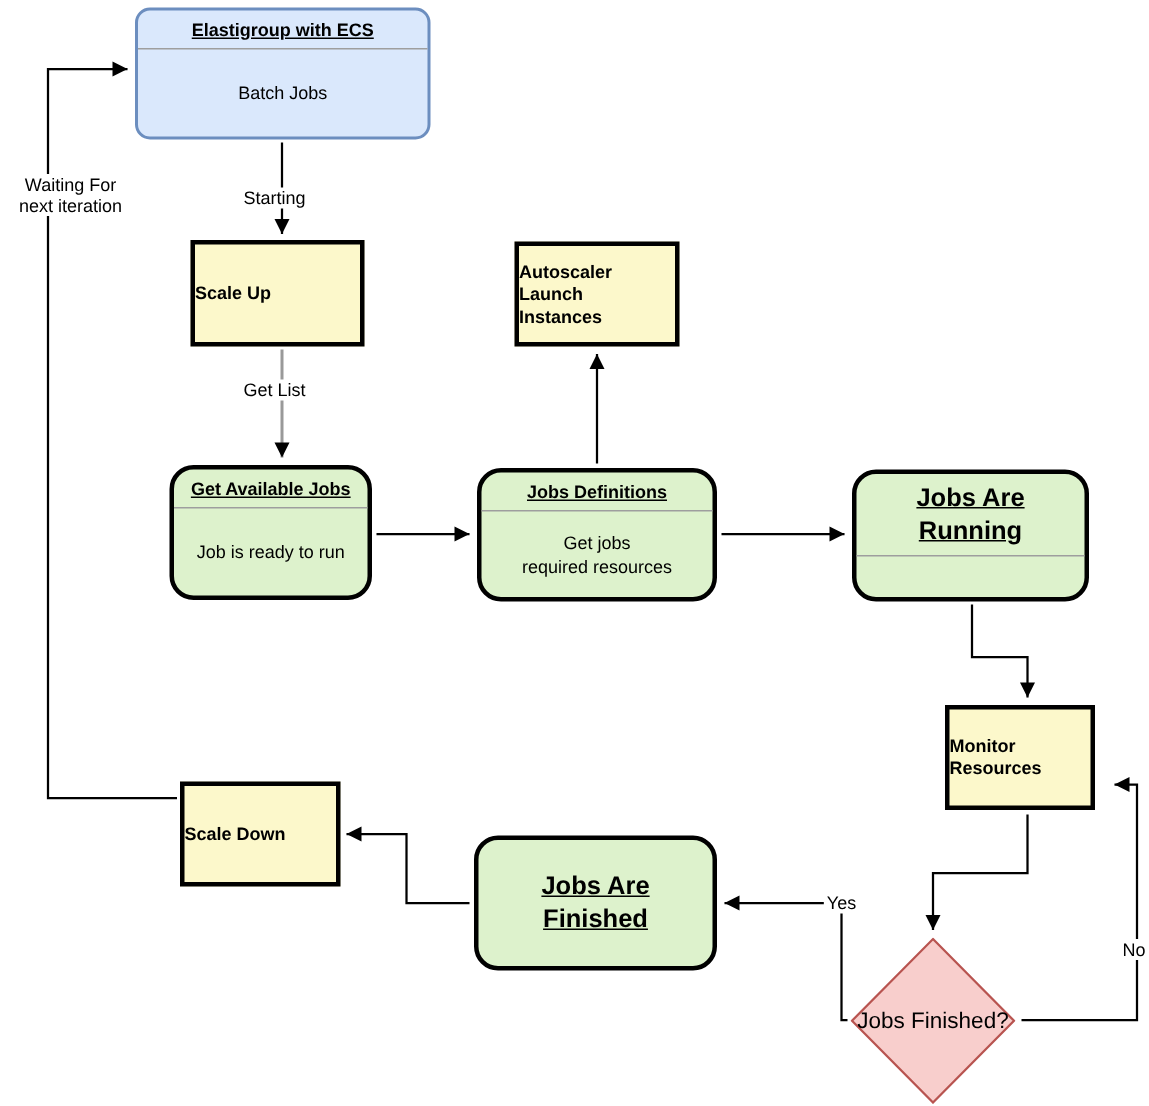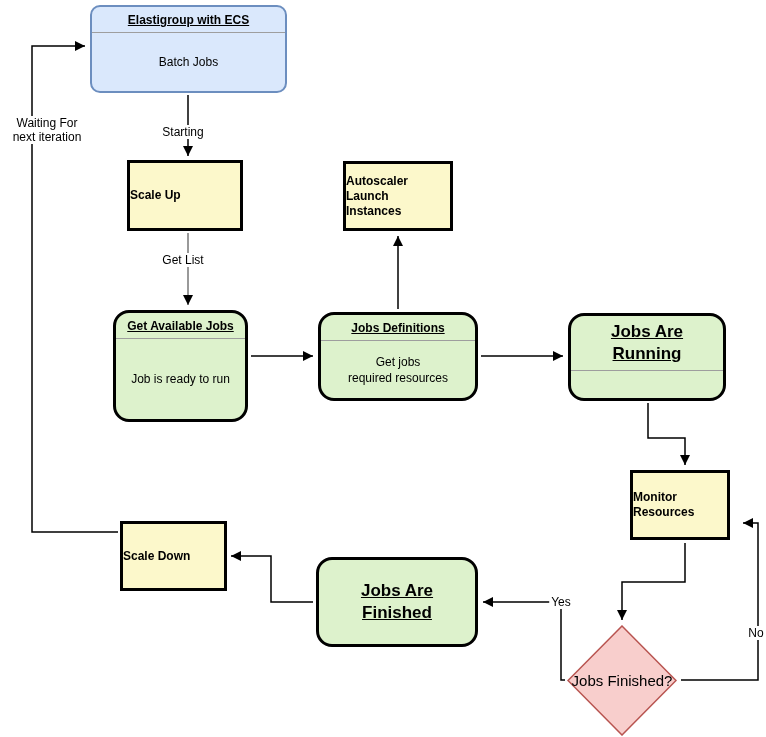--- a/index.html
+++ b/index.html
@@ -78,21 +78,21 @@
   <div class="node proc" style="left:127px; top:160px; width:116px; height:71px;">
     <span>Scale Up</span>
   </div>
 
   <div class="node proc" style="left:343px; top:161px; width:110px; height:70px;">
     <span style="display:block;">Autoscaler</span>
     <span style="display:block;">Launch</span>
     <span style="display:block;">Instances</span>
   </div>
 
-  <div class="node green" style="left:113px; top:310px; width:135px; height:112px;">
+  <div class="node green" style="left:113px; top:310px; width:135px; height:90px;">
     <div class="node-title">Get Available Jobs</div>
     <div class="divider"></div>
     <div class="node-body">Job is ready to run</div>
   </div>
 
   <div class="node green" style="left:318px; top:312px; width:160px; height:89px;">
     <div class="node-title">Jobs Definitions</div>
     <div class="divider"></div>
     <div class="node-body">
       <span>Get jobs</span>

